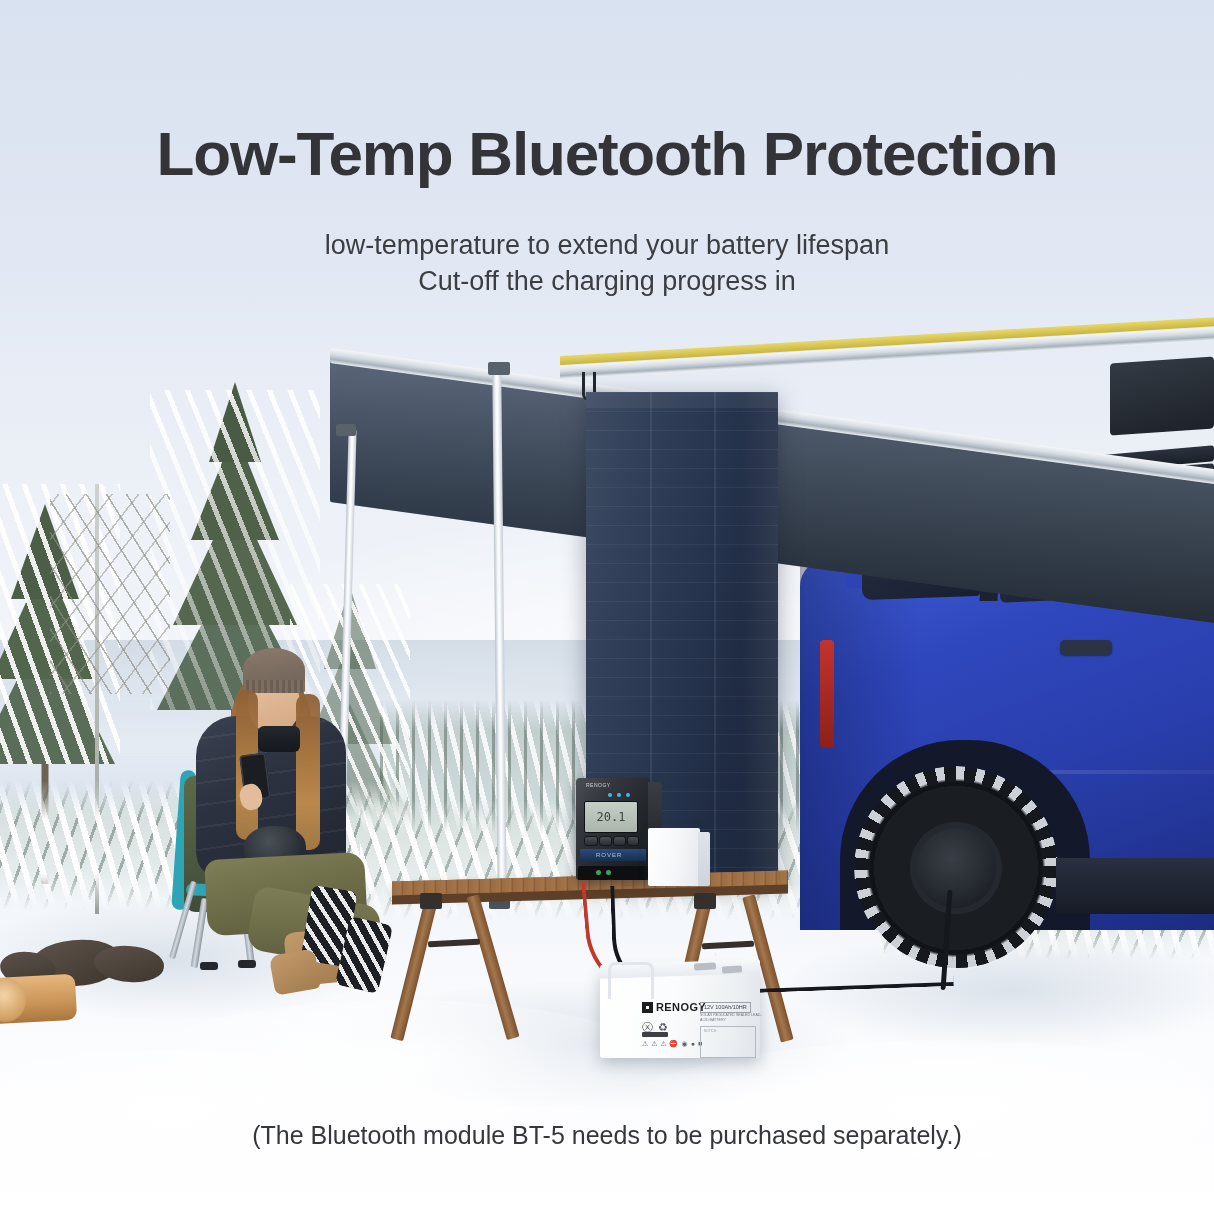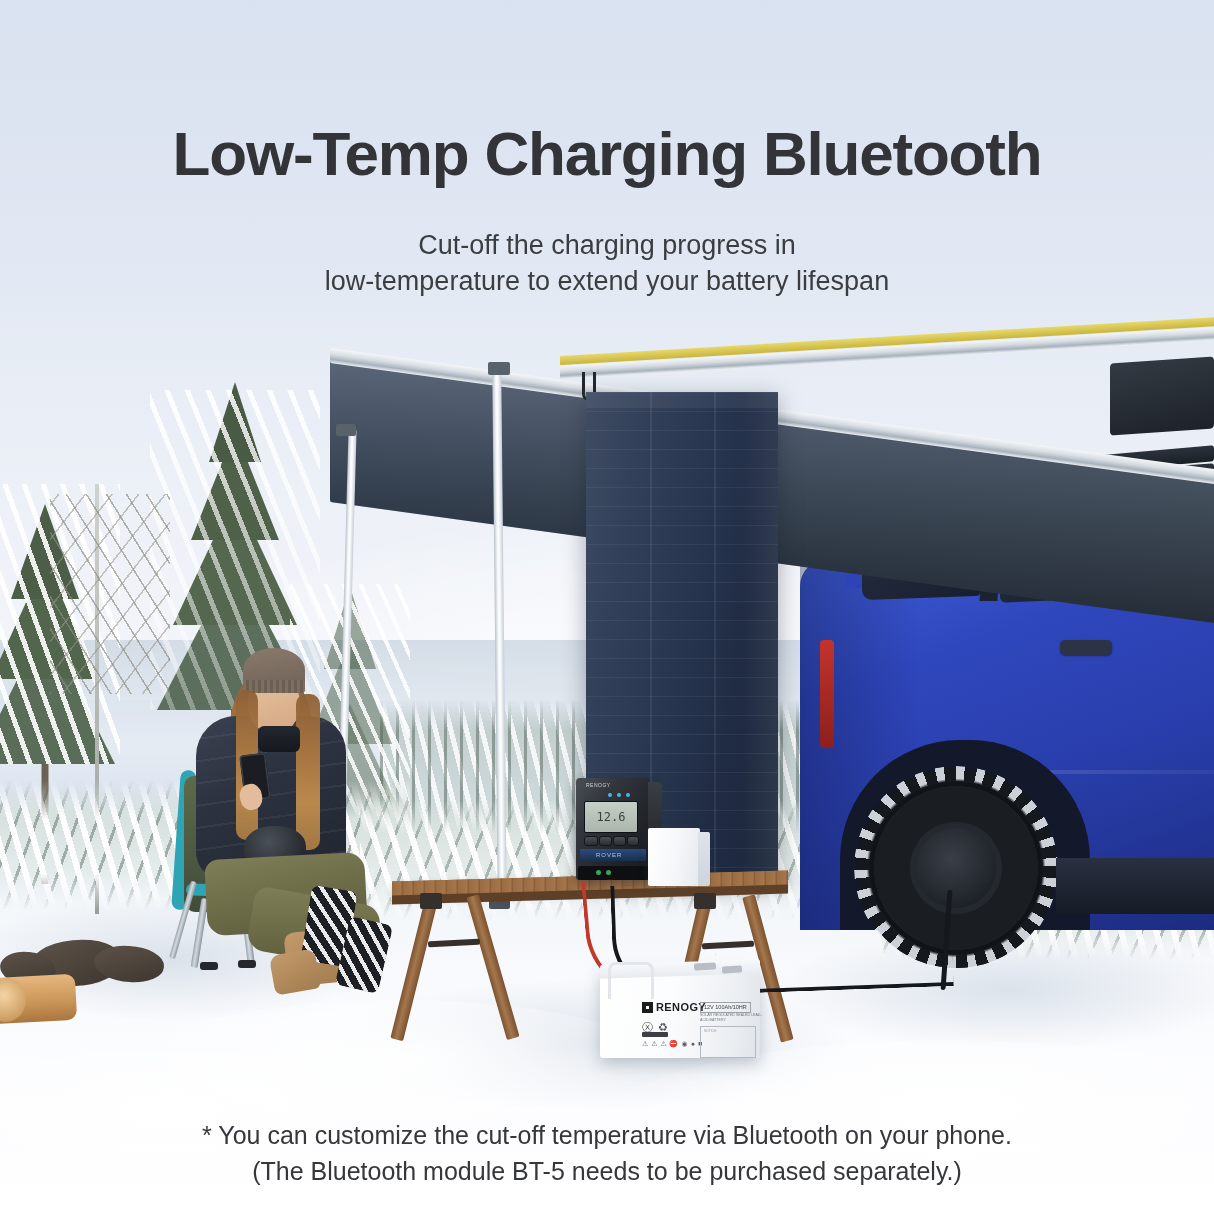--- a/index.html
+++ b/index.html
@@ -569,21 +569,21 @@
     <div class="ctrl-body" style="left:576px;top:778px;width:74px;height:102px;"></div>
     <div class="ctrl-side" style="left:648px;top:782px;width:14px;height:96px;"></div>
 
     <div class="ctrl-brand" style="left:586px;top:783px;font-size:5px;">RENOGY</div>
 
     <div class="ctrl-led" style="left:608px;top:793px;width:4px;height:4px;background:#49b6e8;"></div>
     <div class="ctrl-led" style="left:617px;top:793px;width:4px;height:4px;background:#49b6e8;"></div>
     <div class="ctrl-led" style="left:626px;top:793px;width:4px;height:4px;background:#49b6e8;"></div>
 
     <div class="ctrl-lcd" style="left:584px;top:801px;width:52px;height:30px;">
-      <span style="font-size:12px;padding-top:9px;">12.6</span>
+      <span style="font-size:12px;padding-top:9px;">20.1</span>
     </div>
 
     <div class="ctrl-btn" style="left:584px;top:836px;width:12px;height:8px;"></div>
     <div class="ctrl-btn" style="left:599px;top:836px;width:11px;height:8px;"></div>
     <div class="ctrl-btn" style="left:613px;top:836px;width:11px;height:8px;"></div>
     <div class="ctrl-btn" style="left:627px;top:836px;width:10px;height:8px;"></div>
 
     <div class="ctrl-band" style="left:580px;top:849px;width:66px;height:12px;"></div>
     <div class="ctrl-brand" style="left:596px;top:852px;font-size:6px;color:#9fc6ea;letter-spacing:1px;">ROVER</div>
 
@@ -682,25 +682,24 @@
     <div class="p-sole" style="left:342px;top:920px;width:44px;height:70px;transform:rotate(13deg);"></div>
     <div class="p-boot" style="left:272px;top:952px;width:46px;height:40px;transform:rotate(-10deg);"></div>
   </div>
 
   <div class="rock" style="left:30px;top:940px;width:92px;height:46px;transform:rotate(-6deg);"></div>
   <div class="rock" style="left:94px;top:946px;width:70px;height:36px;transform:rotate(3deg);"></div>
   <div class="rock" style="left:0px;top:952px;width:56px;height:34px;transform:rotate(5deg);"></div>
   <div class="log" style="left:-10px;top:976px;width:86px;height:46px;transform:rotate(-3deg);"></div>
   <div class="log-end" style="left:-14px;top:978px;width:40px;height:44px;"></div>
 
-  <h1 class="title" style="top:118px;font-size:62px;margin:0;">Low-Temp Charging Bluetooth</h1>
+  <h1 class="title" style="top:118px;font-size:62px;margin:0;">Low-Temp Bluetooth Protection</h1>
 
   <div class="subtitle" style="top:228px;font-size:27px;">
+    <span class="ln" style="display:block;">low-temperature to extend your battery lifespan</span>
     <span class="ln" style="display:block;">Cut-off the charging progress in</span>
-    <span class="ln" style="display:block;">low-temperature to extend your battery lifespan</span>
   </div>
 
   <div class="footnote" style="top:1118px;font-size:25px;">
-    <span class="ln">* You can customize the cut-off temperature via Bluetooth on your phone.</span>
     <span class="ln">(The Bluetooth module BT-5 needs to be purchased separately.)</span>
   </div>
 
 </div>
 
 </body></html>

